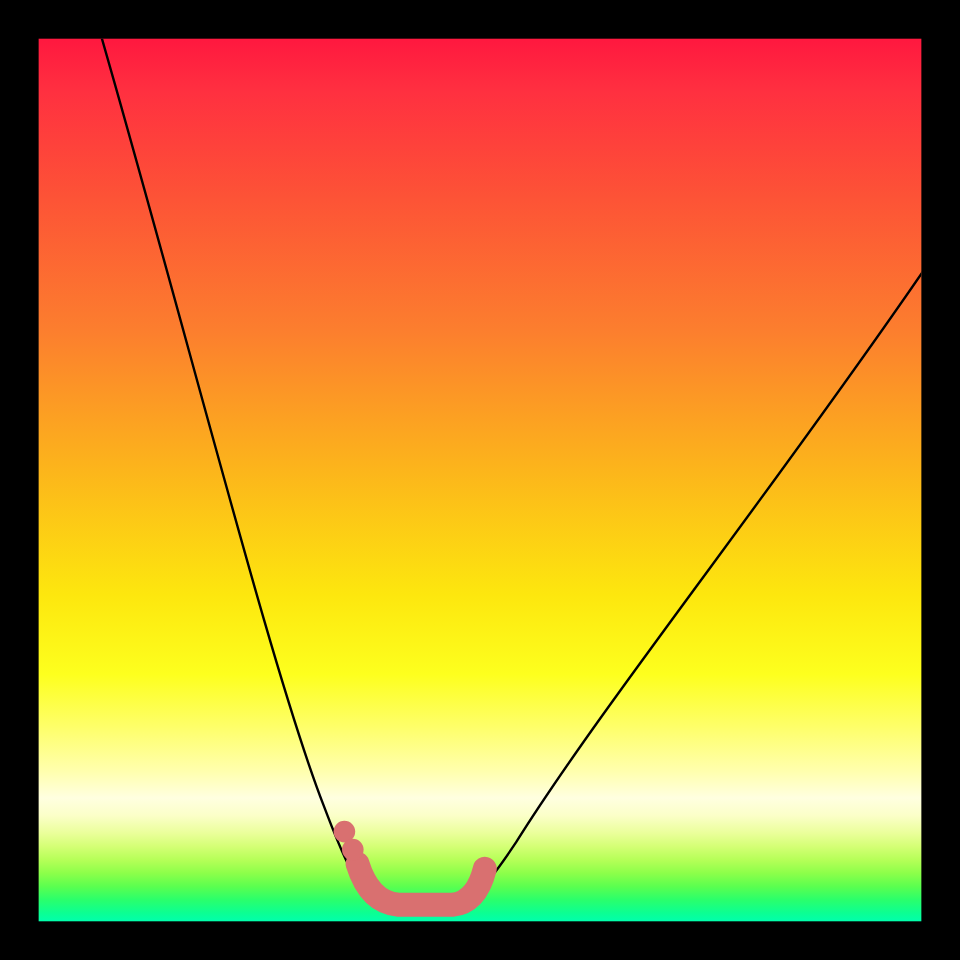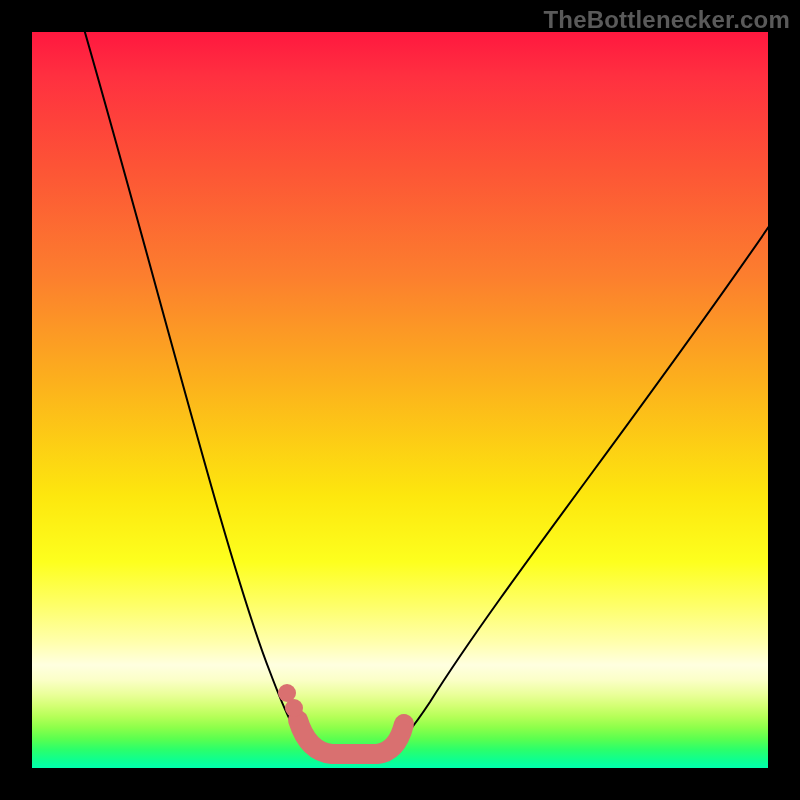--- a/index.html
+++ b/index.html
@@ -82,21 +82,20 @@
     stroke-linejoin: round;
   }
   .dot {
     fill: #d97070;
   }
 </style>
 </head>
 <body>
 <div class="outer">
 
-  <div class="watermark">TheBottlenecker.com</div>
 
   <div class="plot">
     <div class="bg-gradient"></div>
 
     <svg class="curves" viewBox="0 0 736 736" preserveAspectRatio="none">
 
       <path class="curve" d="M 50 -10
                C 125 250, 195 530, 238 640
                C 255 685, 265 706, 280 720"></path>
 

